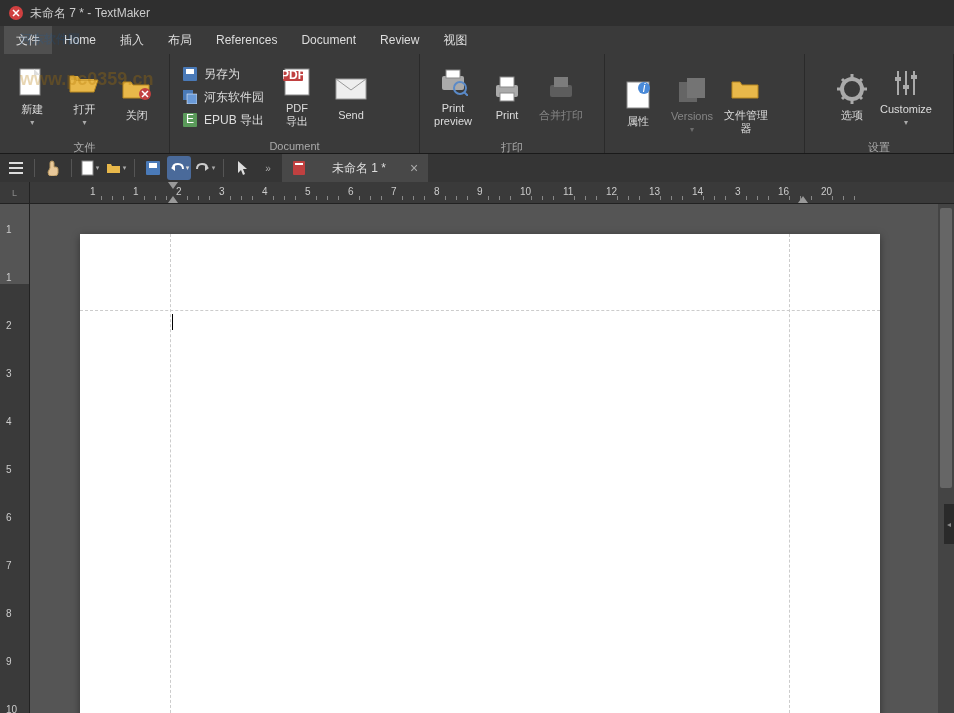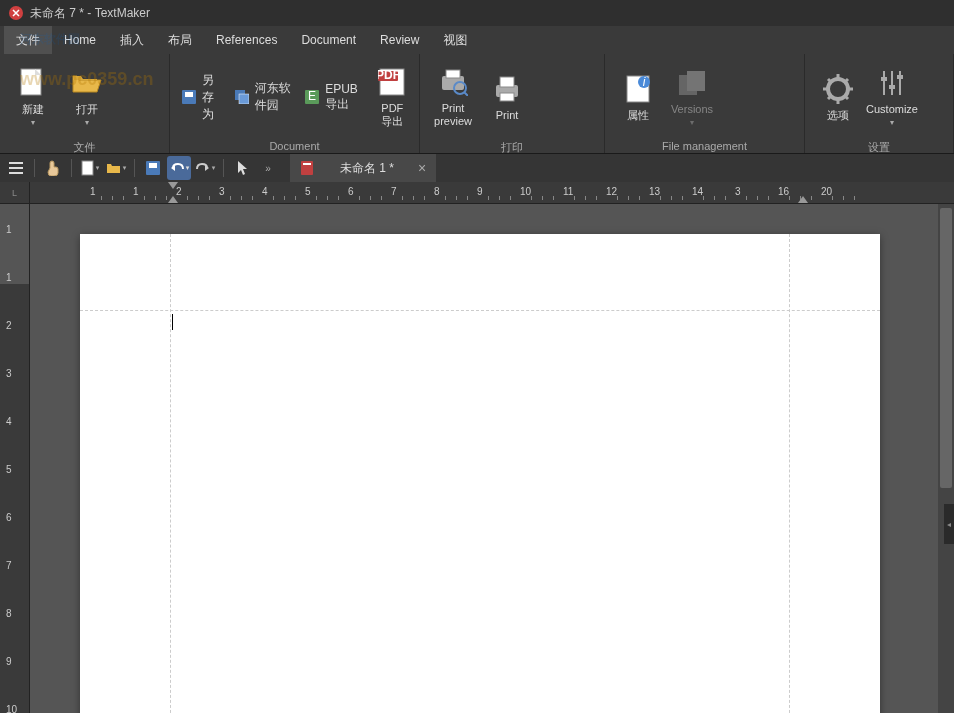--- a/index.html
+++ b/index.html
@@ -11,27 +11,27 @@
 .menubar .menu-item.active{background:#505050}
 .ribbon{height:100px;background:#3a3a3a;display:flex;border-bottom:1px solid #1a1a1a}
 .ribbon-group{display:flex;flex-direction:column;border-right:1px solid #2a2a2a}
 .ribbon-group-content{flex:1;display:flex;align-items:center;padding:4px 6px}
 .ribbon-group-label{height:14px;text-align:center;color:#aaa;font-size:11px;padding-bottom:2px}
 .big-btn{display:flex;flex-direction:column;align-items:center;justify-content:center;width:54px;height:78px;color:#ddd;cursor:pointer;gap:4px}
 .big-btn .icon-box{width:32px;height:32px;display:flex;align-items:center;justify-content:center}
 .big-btn .label{font-size:11px;text-align:center;line-height:13px}
 .big-btn .arrow-down{font-size:8px;color:#aaa;margin-top:-2px}
 .big-btn.disabled{opacity:0.45}
-.small-btn-col{display:flex;flex-direction:row;gap:2px;padding:2px}
+.small-btn-col{display:flex;flex-direction:column;gap:2px;padding:2px}
 .small-btn{display:flex;align-items:center;gap:6px;color:#ddd;padding:2px 4px;cursor:pointer;font-size:11px}
 .small-btn .icon-s{width:16px;height:16px;display:flex;align-items:center;justify-content:center}
 .qat{height:28px;background:#353535;display:flex;align-items:center;padding:0 4px;gap:2px}
 .qat-btn{width:24px;height:24px;display:flex;align-items:center;justify-content:center;cursor:pointer;color:#ddd}
 .qat-sep{width:1px;height:18px;background:#555;margin:0 4px}
-.doc-tab{height:28px;display:flex;align-items:center;background:#484848;margin-left:8px;padding:0 10px;color:#ddd;gap:24px}
+.doc-tab{height:28px;display:flex;align-items:center;background:#484848;margin-left:0;padding:0 10px;color:#ddd;gap:24px}
 .doc-tab .tab-icon{width:16px;height:16px}
 .doc-tab .close{color:#aaa;font-size:14px;cursor:pointer}
 .rulers-and-canvas{position:relative;height:531px;display:flex}
 .corner{width:30px;height:22px;background:#3a3a3a;border-bottom:1px solid #222;border-right:1px solid #222;display:flex;align-items:center;justify-content:center;color:#888;font-size:9px}
 .h-ruler{height:22px;background:#3a3a3a;border-bottom:1px solid #222;flex:1;position:relative;color:#ccc;font-size:10px;overflow:hidden}
 .h-ruler .tick{position:absolute;top:4px;font-size:10px}
 .h-ruler .minor{position:absolute;top:14px;width:1px;height:4px;background:#888}
 .v-ruler{width:30px;background:#3a3a3a;border-right:1px solid #222;position:relative;color:#ccc;font-size:10px}
 .v-ruler .tick{position:absolute;left:6px;font-size:10px}
 .v-ruler .active{position:absolute;left:0;width:100%;background:#555}
@@ -91,20 +91,30 @@
       </div>
       <div class="big-btn">
         <div class="icon-box">
             <svg width="32" height="26" viewBox="0 0 32 26">
               <path d="M2 6 L2 22 L26 22 L30 10 L8 10 L6 6 Z" fill="#e8b84a" stroke="#b88820"></path>
               <path d="M2 6 L10 6 L12 9 L26 9 L26 10 L2 10 Z" fill="#d8a83a"></path>
             </svg>
           </div>
         <div class="label">打开</div>
         <div class="arrow-down">▾</div>
+      </div>
+      <div class="big-btn">
+        <div class="icon-box">
+            <svg width="32" height="26" viewBox="0 0 32 26">
+              <path d="M2 6 L10 6 L12 9 L28 9 L28 22 L2 22 Z" fill="#e8b84a" stroke="#b88820"></path>
+              <circle cx="24" cy="18" r="6" fill="#c04040"></circle>
+              <path d="M21 15 L27 21 M27 15 L21 21" stroke="#fff" stroke-width="1.5"></path>
+            </svg>
+          </div>
+        <div class="label">关闭</div>
       </div>
     </div>
     <div class="ribbon-group-label">文件</div>
   </div>
 
   <div class="ribbon-group" style="width:250px">
     <div class="ribbon-group-content">
       <div class="small-btn-col">
         <div class="small-btn">
           <div class="icon-s">
@@ -138,20 +148,29 @@
         <div class="icon-box">
             <svg width="28" height="30" viewBox="0 0 28 30">
               <rect x="2" y="2" width="24" height="26" fill="#fff" stroke="#888"></rect>
               <rect x="0" y="4" width="20" height="10" fill="#c04040" rx="1"></rect>
               <text x="10" y="12" font-size="7" fill="#fff" text-anchor="middle" font-weight="bold">PDF</text>
             </svg>
           </div>
         <div class="label" style="white-space:pre">PDF
 导出</div>
       </div>
+      <div class="big-btn">
+        <div class="icon-box">
+            <svg width="32" height="22" viewBox="0 0 32 22">
+              <rect x="1" y="1" width="30" height="20" fill="#eee" stroke="#999"></rect>
+              <path d="M1 1 L16 12 L31 1" fill="none" stroke="#999"></path>
+            </svg>
+          </div>
+        <div class="label">Send</div>
+      </div>
     </div>
     <div class="ribbon-group-label">Document</div>
   </div>
 
   <div class="ribbon-group" style="width:185px">
     <div class="ribbon-group-content">
       <div class="big-btn">
         <div class="icon-box">
             <svg width="30" height="28" viewBox="0 0 30 28">
               <rect x="4" y="8" width="22" height="14" fill="#aaa" rx="2"></rect>
@@ -166,20 +185,29 @@
       <div class="big-btn">
         <div class="icon-box">
             <svg width="30" height="28" viewBox="0 0 30 28">
               <rect x="4" y="10" width="22" height="12" fill="#aaa" rx="2"></rect>
               <rect x="8" y="2" width="14" height="10" fill="#fff" stroke="#888"></rect>
               <rect x="8" y="18" width="14" height="8" fill="#fff" stroke="#888"></rect>
             </svg>
           </div>
         <div class="label">Print</div>
       </div>
+      <div class="big-btn disabled">
+        <div class="icon-box">
+            <svg width="30" height="28" viewBox="0 0 30 28">
+              <rect x="4" y="10" width="22" height="12" fill="#888" rx="2"></rect>
+              <rect x="8" y="2" width="14" height="10" fill="#ccc"></rect>
+            </svg>
+          </div>
+        <div class="label">合并打印</div>
+      </div>
     </div>
     <div class="ribbon-group-label">打印</div>
   </div>
 
   <div class="ribbon-group" style="width:200px">
     <div class="ribbon-group-content">
       <div class="big-btn">
         <div class="icon-box">
             <svg width="26" height="30" viewBox="0 0 26 30">
               <rect x="2" y="2" width="22" height="26" fill="#fff" stroke="#888"></rect>
@@ -192,26 +220,33 @@
       <div class="big-btn disabled">
         <div class="icon-box">
             <svg width="30" height="28" viewBox="0 0 30 28">
               <rect x="2" y="6" width="18" height="20" fill="#999"></rect>
               <rect x="10" y="2" width="18" height="20" fill="#bbb"></rect>
             </svg>
           </div>
         <div class="label">Versions</div>
         <div class="arrow-down">▾</div>
       </div>
-    </div>
-    <div class="ribbon-group-label">File management</div>
+      <div class="big-btn">
+        <div class="icon-box">
+            <svg width="32" height="26" viewBox="0 0 32 26">
+              <path d="M2 6 L10 6 L12 9 L28 9 L28 22 L2 22 Z" fill="#e8b84a" stroke="#b88820"></path>
+            </svg>
+          </div>
+        <div class="label">文件管理器</div>
+      </div>
+    </div>
   </div>
 
   <div class="ribbon-group" style="flex:1">
-    <div class="ribbon-group-content" style="">
+    <div class="ribbon-group-content" style="justify-content:center">
       <div class="big-btn">
         <div class="icon-box">
             <svg width="30" height="30" viewBox="0 0 30 30">
               <circle cx="15" cy="15" r="10" fill="none" stroke="#aaa" stroke-width="4"></circle>
               <circle cx="15" cy="15" r="4" fill="#3a3a3a"></circle>
               <g stroke="#aaa" stroke-width="3">
                 <line x1="15" y1="0" x2="15" y2="6"></line>
                 <line x1="15" y1="24" x2="15" y2="30"></line>
                 <line x1="0" y1="15" x2="6" y2="15"></line>
                 <line x1="24" y1="15" x2="30" y2="15"></line>

